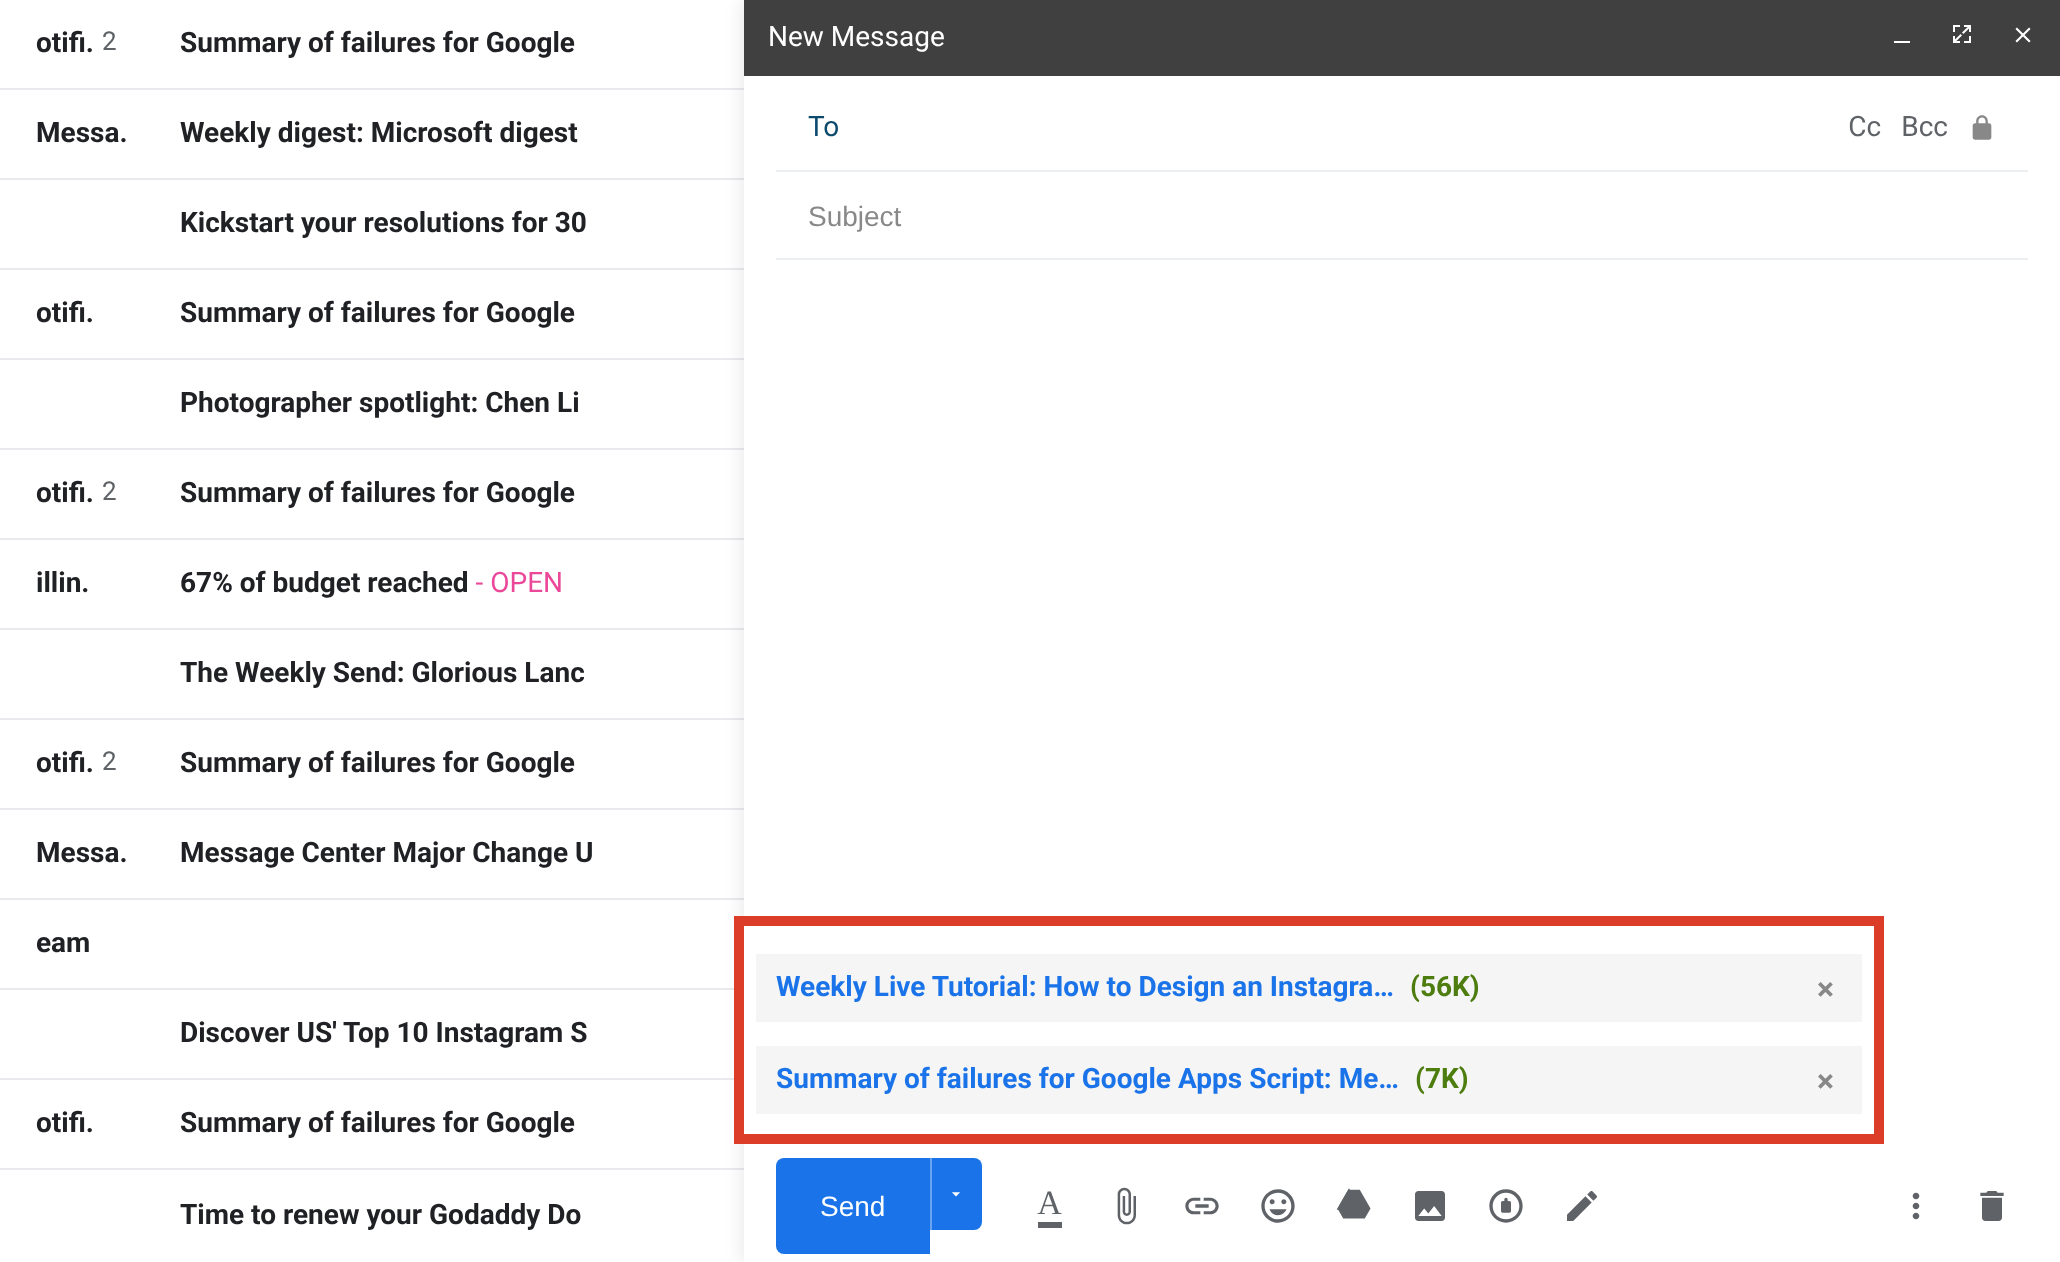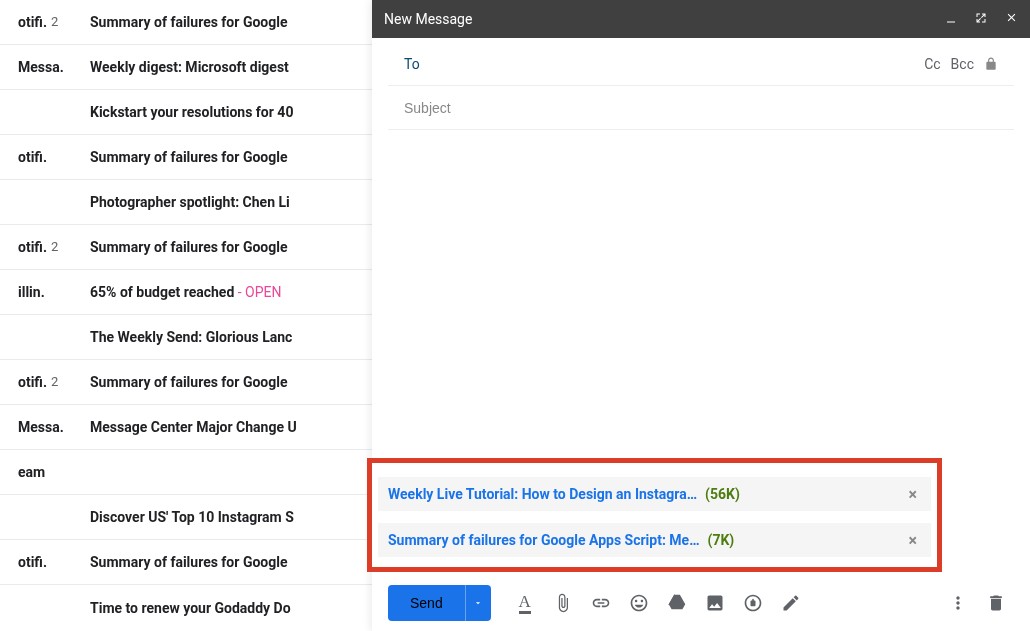--- a/index.html
+++ b/index.html
@@ -165,25 +165,25 @@
       align-items: center;
       padding: 0 16px;
       gap: 2px;
     }
     .send-group {
       display: flex;
       margin-right: 14px;
     }
     .send-btn {
       background: #1a73e8;
-      color: #000000;
+      color: #ffffff;
       border: none;
       border-radius: 4px 0 0 4px;
       padding: 1px 22px;
-      height: 36px;
+      height: 48px;
       font-size: 14px;
       font-weight: 500;
       cursor: pointer;
     }
     .send-more {
       background: #1a73e8;
       color: #fff;
       border: none;
       border-left: 1px solid rgba(255,255,255,0.35);
       border-radius: 0 4px 4px 0;
@@ -227,21 +227,21 @@
     <div class="subject"><span>Summary of failures for Google </span></div>
   </div>
   <div class="email-row">
     <div class="sender">
         <span>Messa.</span>
       </div>
     <div class="subject"><span>Weekly digest: Microsoft digest</span></div>
   </div>
   <div class="email-row">
     <div class="sender"></div>
-    <div class="subject"><span>Kickstart your resolutions for 40</span></div>
+    <div class="subject"><span>Kickstart your resolutions for 30</span></div>
   </div>
   <div class="email-row">
     <div class="sender">
         <span>otifi.</span>
       </div>
     <div class="subject"><span>Summary of failures for Google </span></div>
   </div>
   <div class="email-row">
     <div class="sender"></div>
     <div class="subject"><span>Photographer spotlight: Chen Li</span></div>
@@ -250,21 +250,21 @@
     <div class="sender">
         <span>otifi.</span>
         <span class="count">2</span>
       </div>
     <div class="subject"><span>Summary of failures for Google </span></div>
   </div>
   <div class="email-row">
     <div class="sender">
         <span>illin.</span>
       </div>
-    <div class="subject"><span>65% of budget reached</span><span class="snippet"> - OPEN</span></div>
+    <div class="subject"><span>67% of budget reached</span><span class="snippet"> - OPEN</span></div>
   </div>
   <div class="email-row">
     <div class="sender"></div>
     <div class="subject"><span>The Weekly Send: Glorious Lanc</span></div>
   </div>
   <div class="email-row">
     <div class="sender">
         <span>otifi.</span>
         <span class="count">2</span>
       </div>

